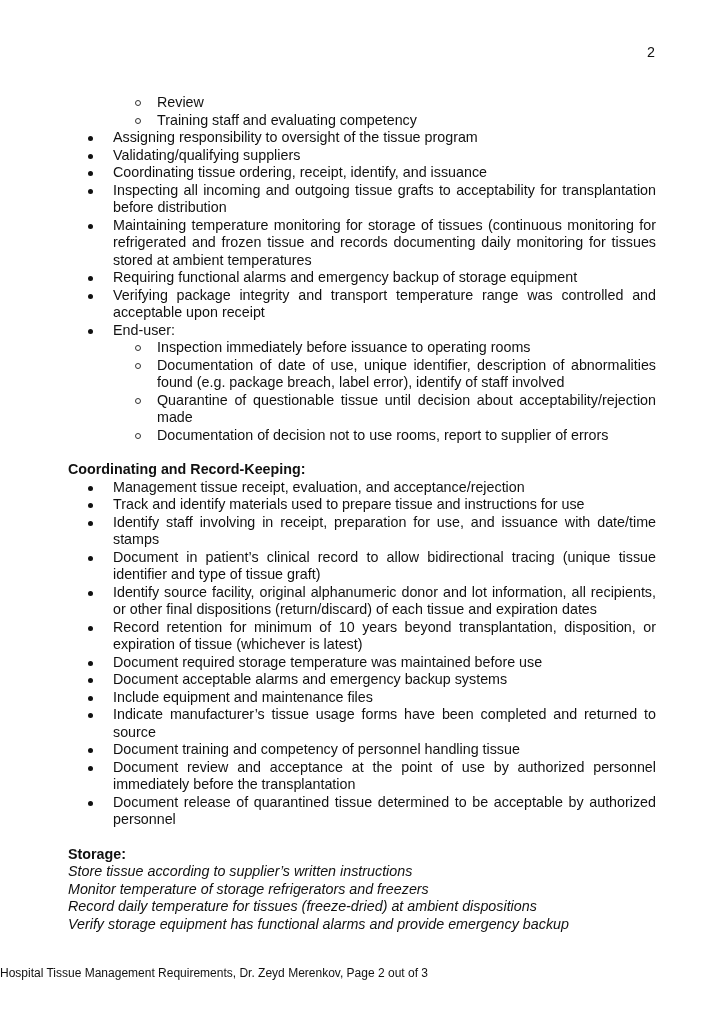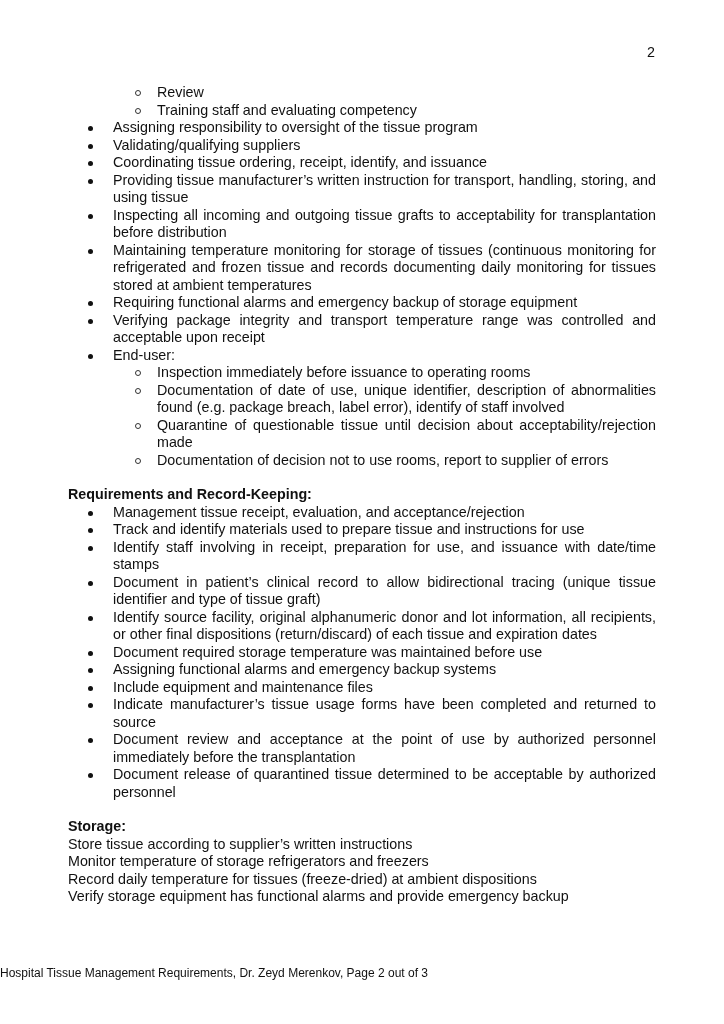--- a/index.html
+++ b/index.html
@@ -2,36 +2,36 @@
 <html><head>
   <meta charset="utf-8">
   <style>
     html, body { margin: 0; padding: 0; background: #ffffff; }
     body {
       width: 724px; height: 1024px; position: relative; overflow: hidden;
       font-family: "Liberation Sans", sans-serif; color: #111111;
       font-size: 14.3px; line-height: 17.5px;
     }
     .page-number { position: absolute; top: 44px; right: 69px; font-size: 14.3px; }
-    .content { position: absolute; top: 84px; left: 68px; width: 588px; }
+    .content { position: absolute; top: 94px; left: 68px; width: 588px; }
     ul { list-style: none; margin: 0; padding: 0; }
     li { position: relative; text-align: justify; }
     .l1 > li { padding-left: 45px; }
     .l1 > li > .bullet {
       position: absolute; left: 20px; top: 7px; width: 5px; height: 5px;
       border-radius: 50%; background: #111;
     }
     .l2 { margin: 0; }
     .l2 > li { padding-left: 89px; margin-left: -45px; }
     .l2 > li > .bullet {
       position: absolute; left: 67px; top: 6px; width: 4px; height: 4px;
       border-radius: 50%; border: 1px solid #333; background: transparent;
     }
     .section-title { font-weight: bold; margin-top: 17px; }
-    .plain p { margin: 0; }
+    .plain p { margin: 0; font-style: italic; }
     .footer {
       position: absolute; top: 965px; left: 0; width: 724px; text-align: left;
       font-size: 12px;
     }
   </style>
 </head>
 <body>
 
 <div class="page-number">2</div>
 
@@ -40,46 +40,47 @@
   <ul class="l1">
     <li style="padding-left:0">
       <ul class="l2" style="margin-left:45px">
         <li><span class="bullet"></span><span>Review</span></li>
         <li><span class="bullet"></span><span>Training staff and evaluating competency</span></li>
       </ul>
     </li>
     <li><span class="bullet"></span><span>Assigning responsibility to oversight of the tissue program</span></li>
     <li><span class="bullet"></span><span>Validating/qualifying suppliers</span></li>
     <li><span class="bullet"></span><span>Coordinating tissue ordering, receipt, identify, and issuance</span></li>
-    <li><span class="bullet"></span><span>Providing tissue manufacturer’s written instruction for transport, handling, storing, and using tissue</span></li>
     <li><span class="bullet"></span><span>Inspecting all incoming and outgoing tissue grafts to acceptability for transplantation before distribution</span></li>
     <li><span class="bullet"></span><span>Maintaining temperature monitoring for storage of tissues (continuous monitoring for refrigerated and frozen tissue and records documenting daily monitoring for tissues stored at ambient temperatures</span></li>
     <li><span class="bullet"></span><span>Requiring functional alarms and emergency backup of storage equipment</span></li>
     <li><span class="bullet"></span><span>Verifying package integrity and transport temperature range was controlled and acceptable upon receipt</span></li>
     <li><span class="bullet"></span><span>End-user:</span>
       <ul class="l2">
         <li><span class="bullet"></span><span>Inspection immediately before issuance to operating rooms</span></li>
         <li><span class="bullet"></span><span>Documentation of date of use, unique identifier, description of abnormalities found (e.g. package breach, label error), identify of staff involved</span></li>
         <li><span class="bullet"></span><span>Quarantine of questionable tissue until decision about acceptability/rejection made</span></li>
         <li><span class="bullet"></span><span>Documentation of decision not to use rooms, report to supplier of errors</span></li>
       </ul>
     </li>
   </ul>
 
-  <div class="section-title">Requirements and Record-Keeping:</div>
+  <div class="section-title">Coordinating and Record-Keeping:</div>
   <ul class="l1">
     <li><span class="bullet"></span><span>Management tissue receipt, evaluation, and acceptance/rejection</span></li>
     <li><span class="bullet"></span><span>Track and identify materials used to prepare tissue and instructions for use</span></li>
     <li><span class="bullet"></span><span>Identify staff involving in receipt, preparation for use, and issuance with date/time stamps</span></li>
     <li><span class="bullet"></span><span>Document in patient’s clinical record to allow bidirectional tracing (unique tissue identifier and type of tissue graft)</span></li>
     <li><span class="bullet"></span><span>Identify source facility, original alphanumeric donor and lot information, all recipients, or other final dispositions (return/discard) of each tissue and expiration dates</span></li>
+    <li><span class="bullet"></span><span>Record retention for minimum of 10 years beyond transplantation, disposition, or expiration of tissue (whichever is latest)</span></li>
     <li><span class="bullet"></span><span>Document required storage temperature was maintained before use</span></li>
-    <li><span class="bullet"></span><span>Assigning functional alarms and emergency backup systems</span></li>
+    <li><span class="bullet"></span><span>Document acceptable alarms and emergency backup systems</span></li>
     <li><span class="bullet"></span><span>Include equipment and maintenance files</span></li>
     <li><span class="bullet"></span><span>Indicate manufacturer’s tissue usage forms have been completed and returned to source</span></li>
+    <li><span class="bullet"></span><span>Document training and competency of personnel handling tissue</span></li>
     <li><span class="bullet"></span><span>Document review and acceptance at the point of use by authorized personnel immediately before the transplantation</span></li>
     <li><span class="bullet"></span><span>Document release of quarantined tissue determined to be acceptable by authorized personnel</span></li>
   </ul>
 
   <div class="section-title">Storage:</div>
   <div class="plain">
     <p>Store tissue according to supplier’s written instructions</p>
     <p>Monitor temperature of storage refrigerators and freezers</p>
     <p>Record daily temperature for tissues (freeze-dried) at ambient dispositions</p>
     <p>Verify storage equipment has functional alarms and provide emergency backup</p>

